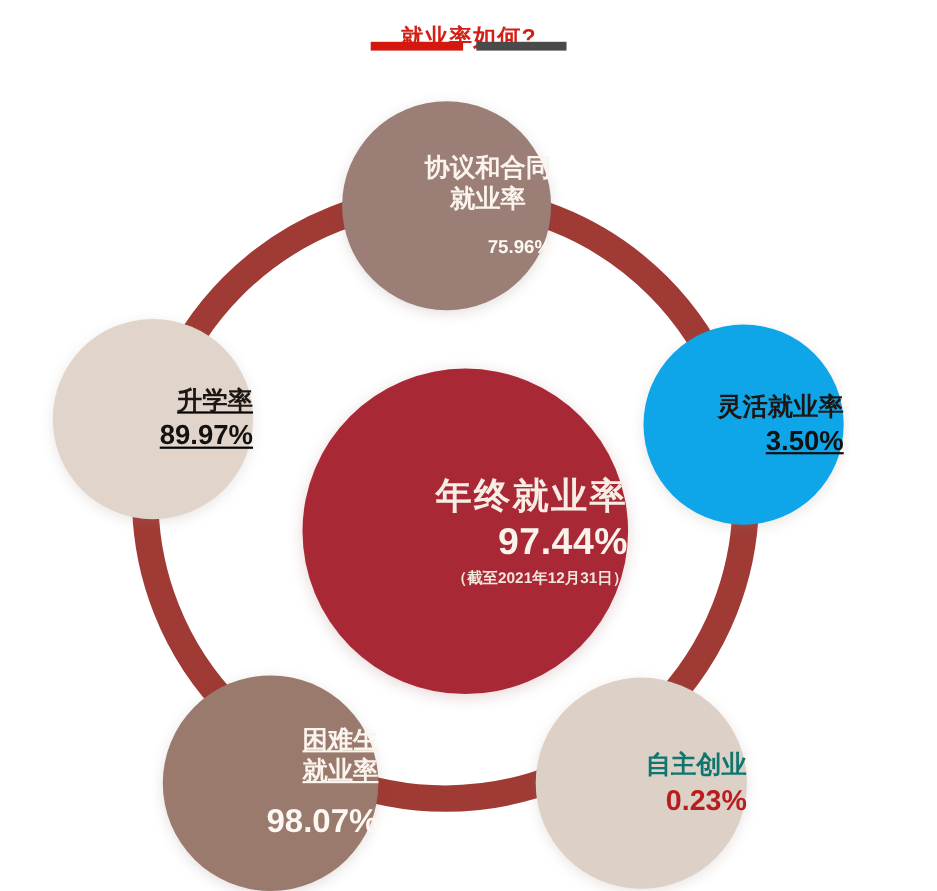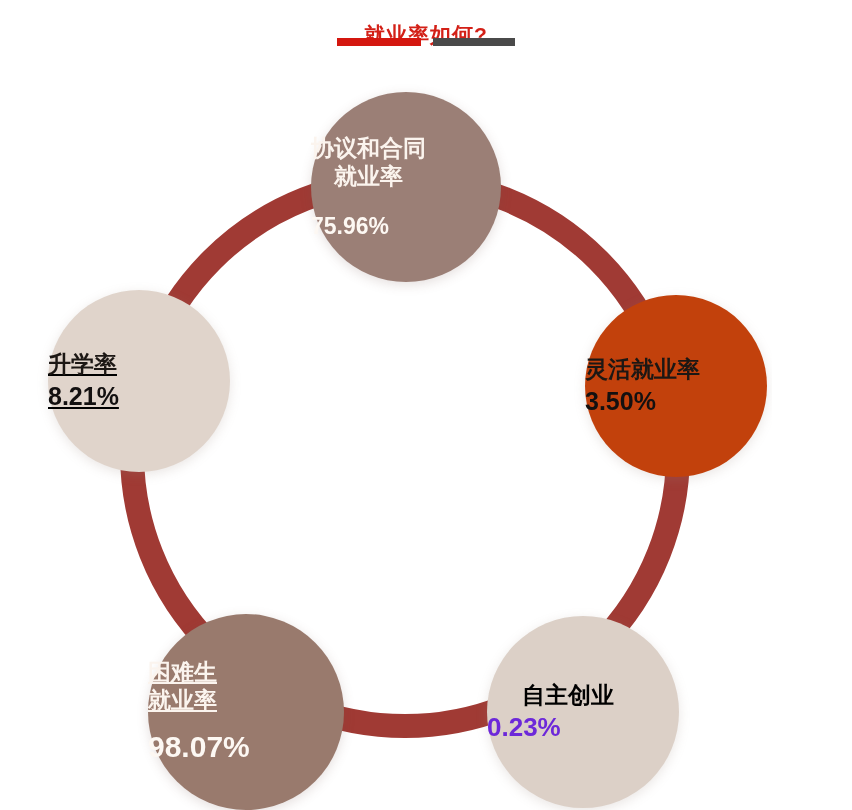--- a/index.html
+++ b/index.html
@@ -86,21 +86,21 @@
     box-sizing: border-box;
     z-index: 1;
   }
 
   
   .node {
     position: absolute;
     border-radius: 50%;
     display: flex;
     flex-direction: column;
-    align-items: flex-start;
+    align-items: flex-end;
     justify-content: center;
     text-align: center;
     z-index: 3;
     box-sizing: border-box;
   }
   .node .label {
     font-weight: bold;
     line-height: 1.22;
     white-space: pre-line;
   }
@@ -141,46 +141,46 @@
   
   .node-top {
     left: 311px;
     top: 14px;
     width: 190px;
     height: 190px;
     background: #9B7F76;
     box-shadow: 0 3px 12px rgba(110, 80, 70, 0.18);
   }
   .node-top .label { font-size: 23px; color: #FBF4EE; }
-  .node-top .value { font-size: 23px; color: #FDF8F3; margin-top: 21px; }
+  .node-top .value { font-size: 17px; color: #FDF8F3; margin-top: 21px; }
 
   
   .node-left {
     left: 48px;
     top: 212px;
     width: 182px;
     height: 182px;
     background: #E0D4CB;
     box-shadow: 0 3px 12px rgba(150, 130, 118, 0.2);
     text-decoration: underline;
   }
   .node-left .label { font-size: 23px; color: #1C1714; }
   .node-left .value { font-size: 25px; color: #131010; margin-top: 3px; }
 
   
   .node-right {
     left: 585px;
     top: 217px;
     width: 182px;
     height: 182px;
-    background: #c2410c;
+    background: #0ea5e9;
     box-shadow: 0 3px 12px rgba(150, 130, 118, 0.2);
   }
   .node-right .label { font-size: 23px; color: #1C1714; }
-  .node-right .value { font-size: 25px; color: #131010; margin-top: 3px; }
+  .node-right .value { font-size: 25px; color: #131010; margin-top: 3px; text-decoration: underline; }
 
   
   .node-bottom-left {
     left: 148px;
     top: 536px;
     width: 196px;
     height: 196px;
     background: #997A6D;
     box-shadow: 0 3px 12px rgba(110, 80, 70, 0.18);
   }
@@ -189,49 +189,54 @@
 
   
   .node-bottom-right {
     left: 487px;
     top: 538px;
     width: 192px;
     height: 192px;
     background: #DCD0C7;
     box-shadow: 0 3px 12px rgba(150, 130, 118, 0.2);
   }
-  .node-bottom-right .label { font-size: 23px; color: #000000; margin-left: 35px; }
-  .node-bottom-right .value { font-size: 26px; color: #6d28d9; margin-top: 3px; }
+  .node-bottom-right .label { font-size: 23px; color: #0f766e; margin-left: 35px; }
+  .node-bottom-right .value { font-size: 26px; color: #b91c1c; margin-top: 3px; }
 </style>
 </head>
 <body>
 
 <div id="page">
 
   <div class="title-block">
     <span class="title-text">就业率如何?</span>
   </div>
   <div class="title-bars">
     <span class="bar-red"></span><span class="bar-gap"></span><span class="bar-gray"></span>
   </div>
 
   <div class="stage">
 
     <div class="ring"></div>
 
+    <div class="node node-center">
+      <div class="label">年终就业率</div>
+      <div class="value">97.44%</div>
+      <div class="note">（截至2021年12月31日）</div>
+    </div>
 
     <div class="node node-top">
       <div class="label">协议和合同
 就业率</div>
       <div class="value">75.96%</div>
     </div>
 
     <div class="node node-left">
       <div class="label">升学率</div>
-      <div class="value">8.21%</div>
+      <div class="value">89.97%</div>
     </div>
 
     <div class="node node-right">
       <div class="label">灵活就业率</div>
       <div class="value">3.50%</div>
     </div>
 
     <div class="node node-bottom-left">
       <div class="label">困难生
 就业率</div>

